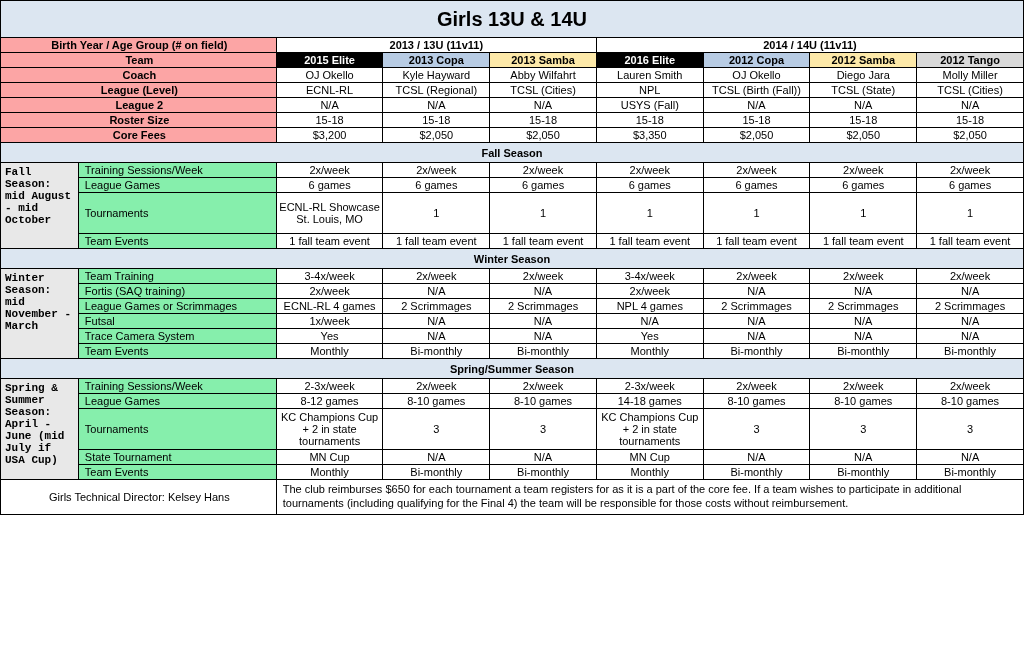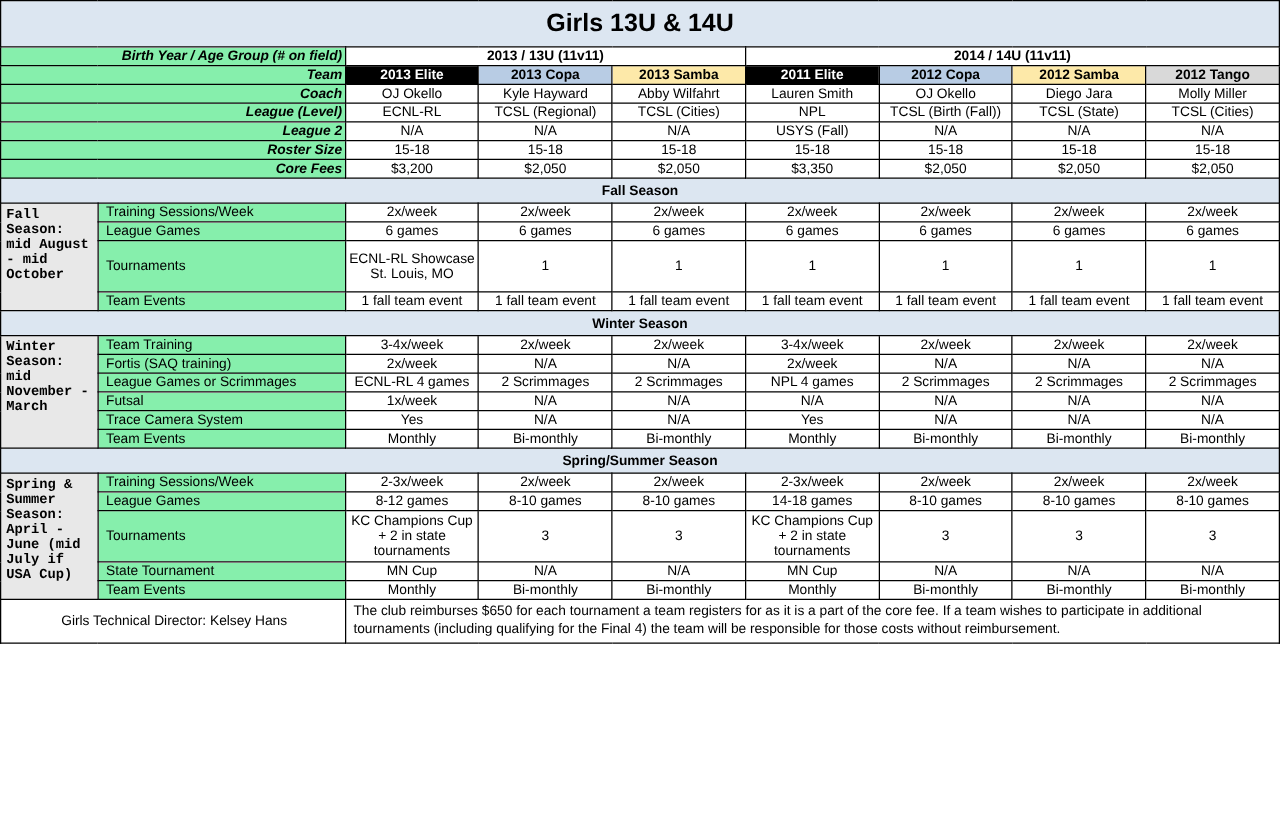--- a/index.html
+++ b/index.html
@@ -1,21 +1,21 @@
 <!DOCTYPE html>
 <html><head>
 <meta charset="utf-8">
 <style>
   html,body{margin:0;padding:0;background:#fff;}
   body{font-family:"Liberation Sans",sans-serif;}
   #sheet{width:1024px;height:654px;box-sizing:border-box;background:#fff;position:relative;}
   table{border-collapse:collapse;width:1024px;table-layout:fixed;}
   td,th{border:1px solid #000;font-size:11px;text-align:center;vertical-align:middle;padding:1px 2px;color:#000;overflow:hidden;}
   .title{background:#dce6f1;font-size:20px;font-weight:bold;height:34px;}
-  .rowlabel{text-align:right;font-weight:bold;padding-left:4px;background:#86efac;font-style:italic;}
+  .rowlabel{text-align:center;font-weight:bold;padding-left:4px;background:#fca5a5;}
   .sublabel{text-align:left;padding-left:6px;background:#86efac;}
   .grouphdr{background:#fff;font-weight:bold;}
   .seasonbar{background:#dce6f1;font-weight:bold;height:17px;}
   .elite{background:#000;color:#fff;font-weight:bold;}
   .copa{background:#b8cce4;font-weight:bold;}
   .samba{background:#fde9a9;font-weight:bold;}
   .tango{background:#d9d9d9;font-weight:bold;}
   .seasonname{background:#e8e8e8;font-weight:bold;text-align:left;padding-left:4px;vertical-align:top;padding-top:3px;font-size:11px;font-family:Liberation Mono, monospace;}
   .footlabel{text-align:center;padding-left:4px;font-size:11px;}
   .footnote{text-align:left;padding:3px 6px;font-size:11px;line-height:1.25;}
@@ -44,24 +44,24 @@
         <tr>
           <td class="title" colspan="9">Girls 13U &amp; 14U</td>
         </tr>
         <tr>
           <td class="rowlabel" colspan="2">Birth Year / Age Group (# on field)</td>
           <td class="grouphdr" colspan="3">2013 / 13U (11v11)</td>
           <td class="grouphdr" colspan="4">2014 / 14U (11v11)</td>
         </tr>
         <tr>
           <td class="rowlabel" colspan="2">Team</td>
-          <td class="elite">2013 Elite</td>
+          <td class="elite">2015 Elite</td>
           <td class="copa">2013 Copa</td>
           <td class="samba">2013 Samba</td>
-          <td class="elite">2011 Elite</td>
+          <td class="elite">2016 Elite</td>
           <td class="copa">2012 Copa</td>
           <td class="samba">2012 Samba</td>
           <td class="tango">2012 Tango</td>
         </tr>
         <tr>
           <td class="rowlabel" colspan="2">Coach</td>
           <td>OJ Okello</td>
           <td>Kyle Hayward</td>
           <td>Abby Wilfahrt</td>
           <td>Lauren Smith</td>

